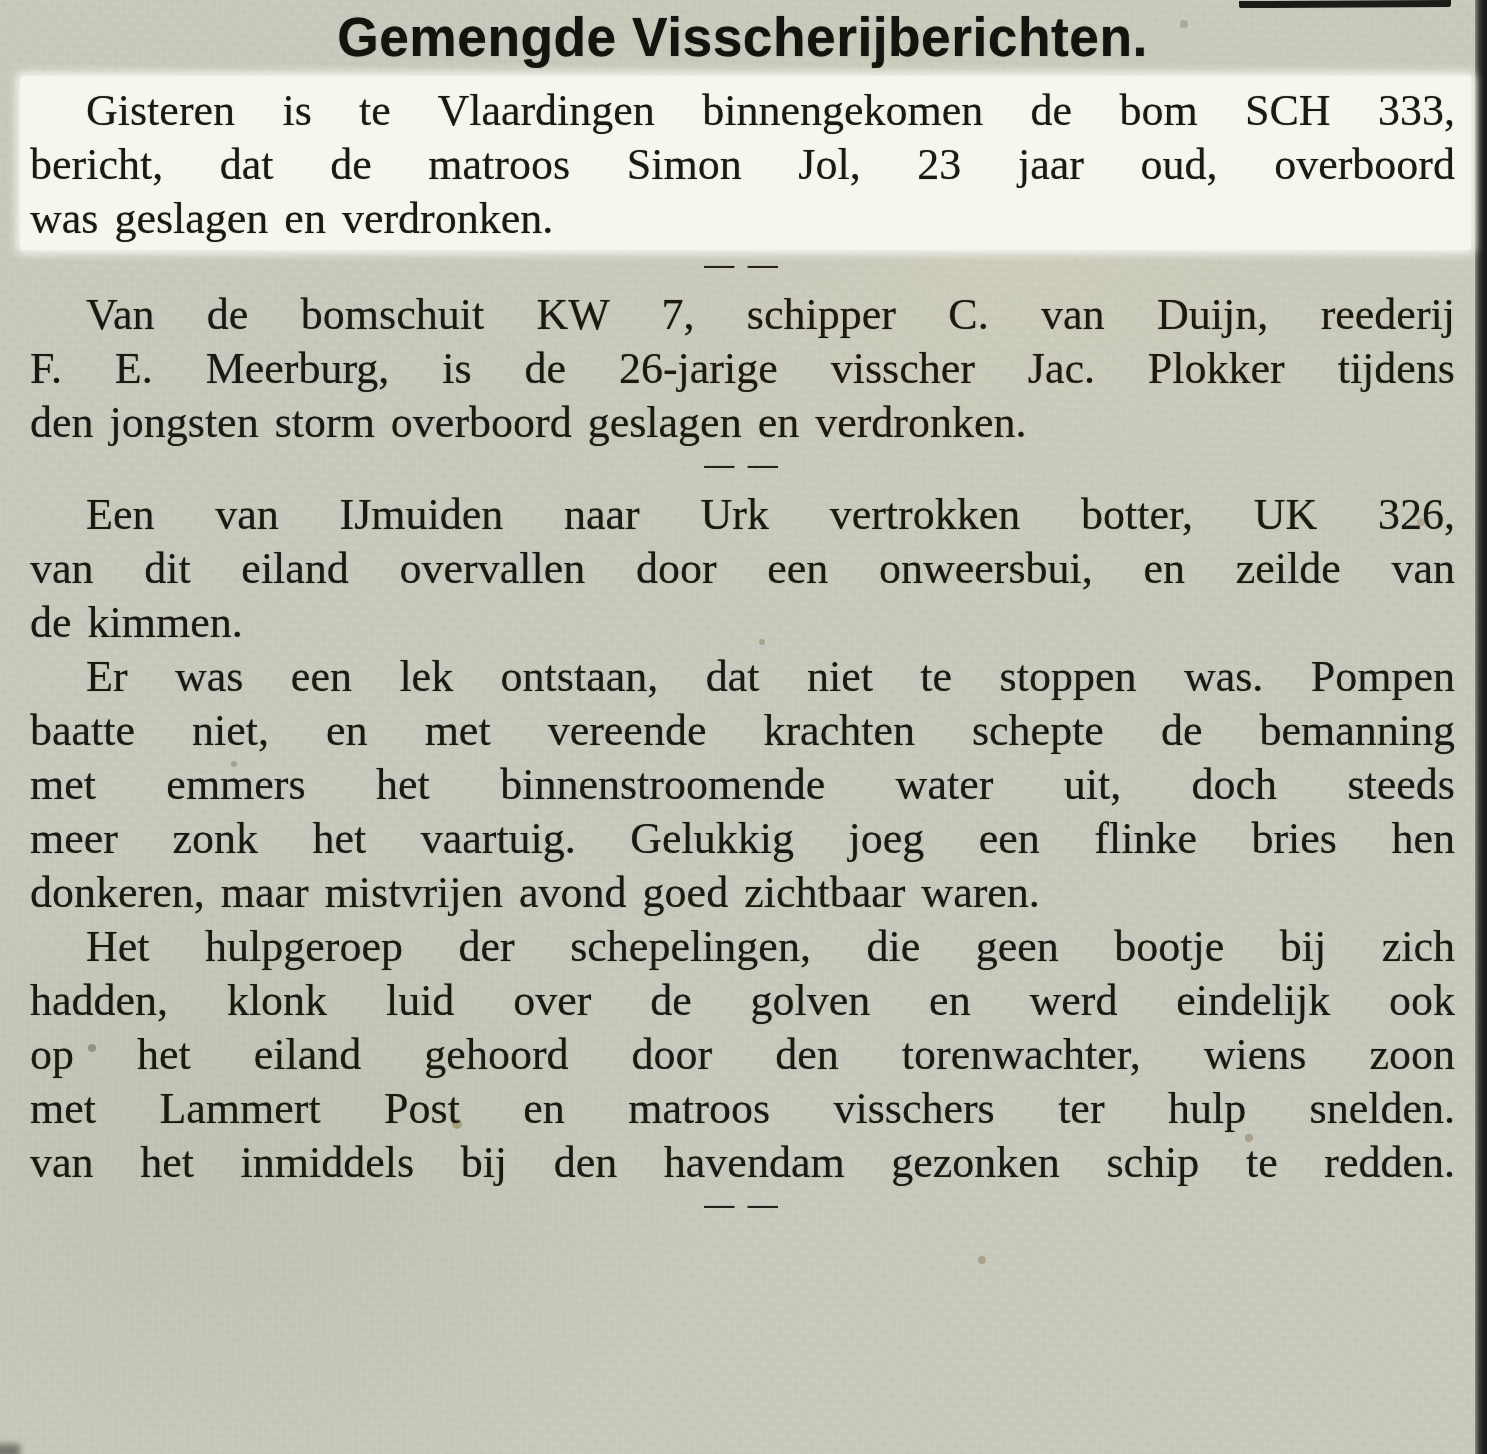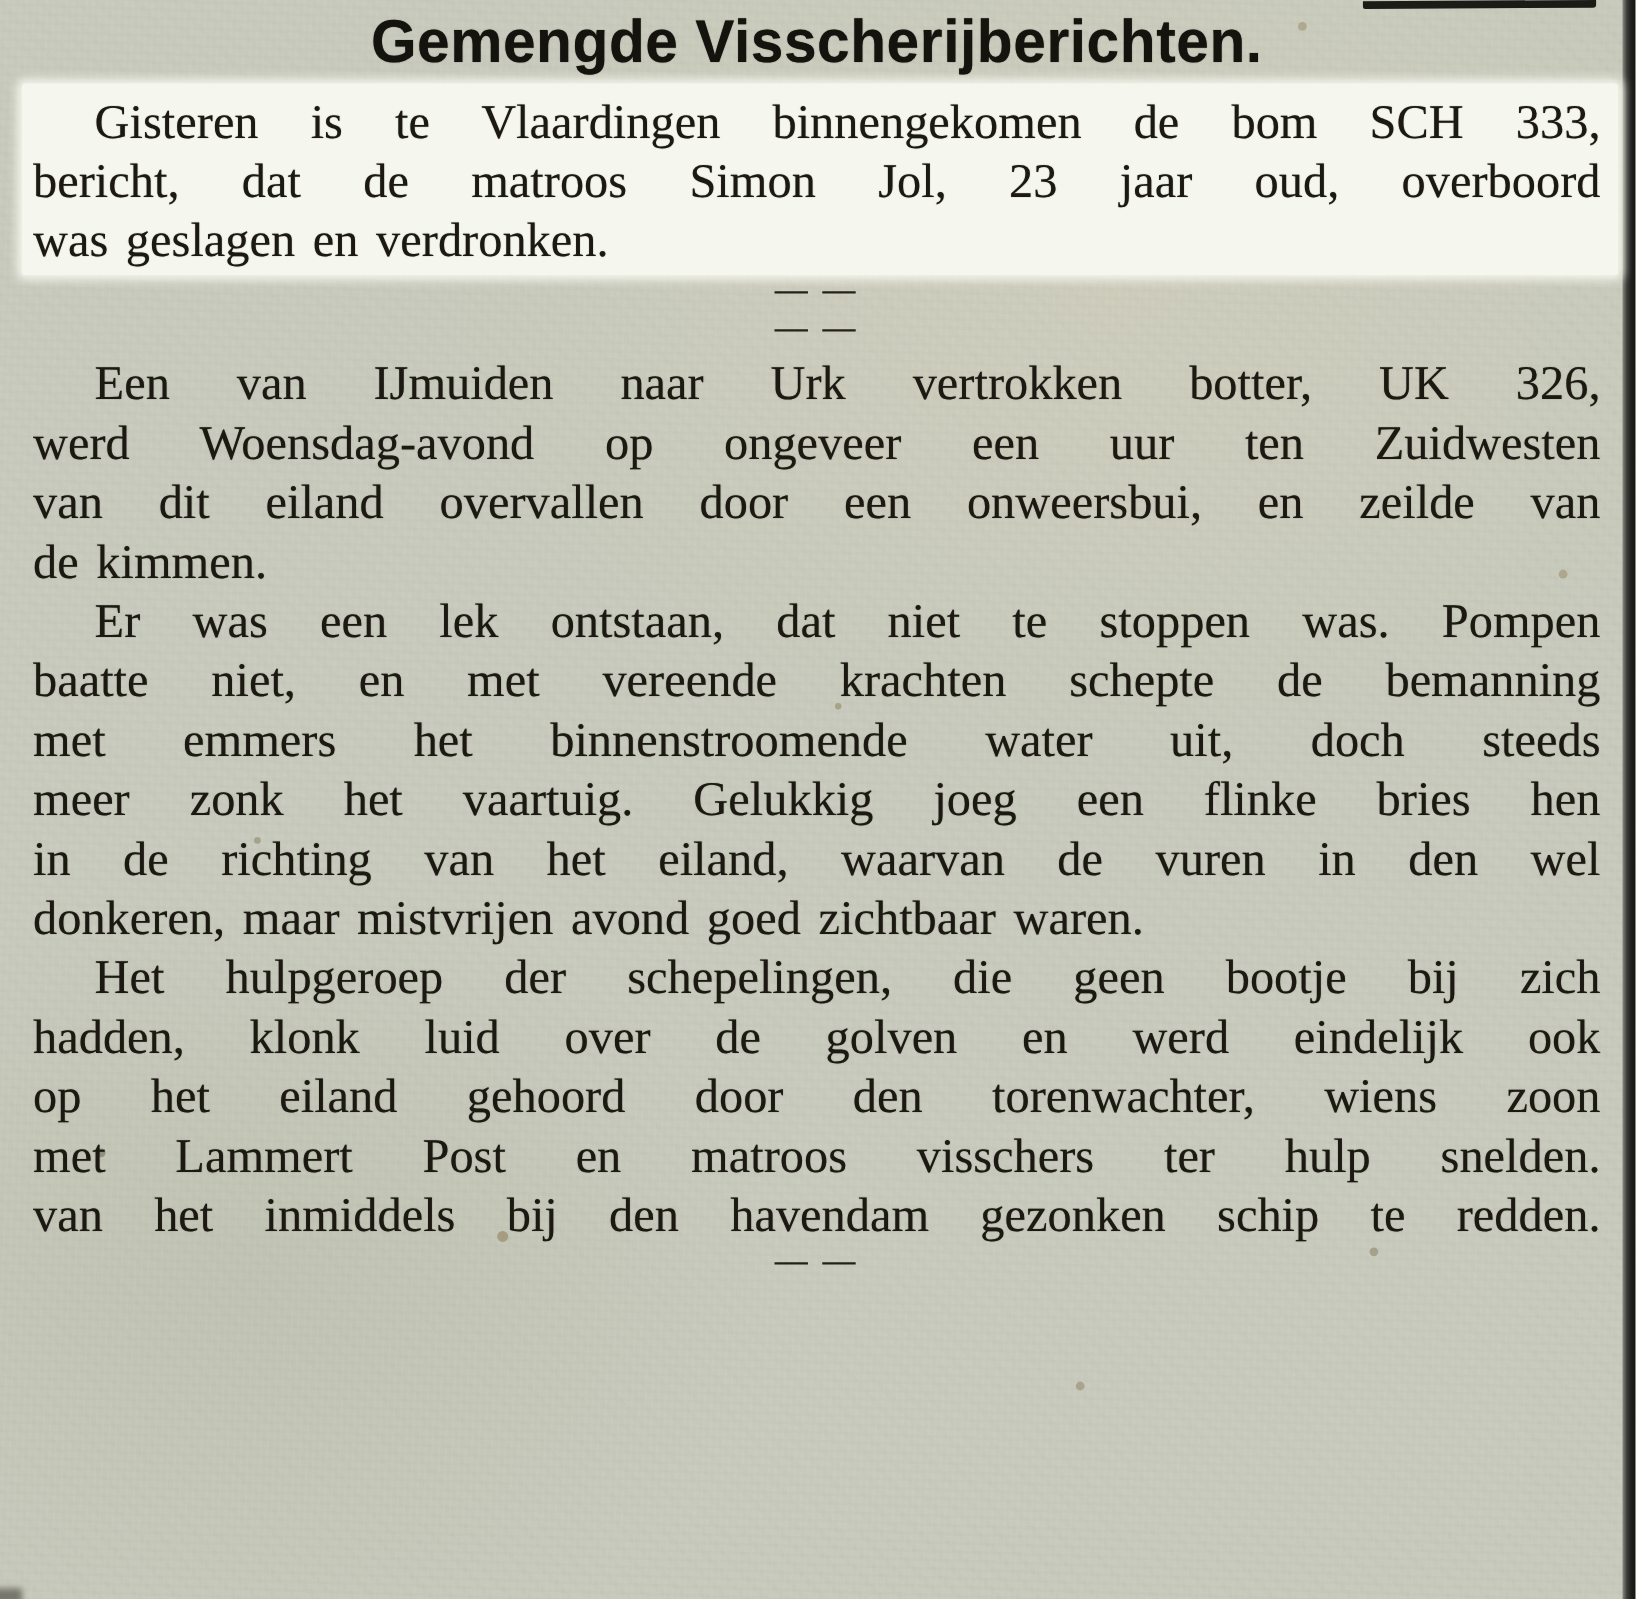--- a/index.html
+++ b/index.html
@@ -99,33 +99,36 @@
 
   <div class="article">
     <h1 class="title">Gemengde Visscherijberichten.</h1>
     <div id="paragraphs">
         <div class="para highlight">
           <div class="line indent">Gisteren is te Vlaardingen binnengekomen de bom SCH 333,</div>
           <div class="line">bericht, dat de matroos Simon Jol, 23 jaar oud, overboord</div>
           <div class="line flush">was geslagen en verdronken.</div>
         </div>
         <div class="divider">— —</div>
+        <div class="para">
+          <div class="line indent">Van de bomschuit KW 7, schipper C. van Duijn, reederij</div>
+          <div class="line">F. E. Meerburg, is de 26-jarige visscher Jac. Plokker tijdens</div>
+          <div class="line flush">den jongsten storm overboord geslagen en verdronken.</div>
+        </div>
         <div class="divider">— —</div>
         <div class="para">
           <div class="line indent">Een van IJmuiden naar Urk vertrokken botter, UK 326,</div>
-          <div class="line">werd Woensdag-avond op ongeveer een uur ten Zuidwesten</div>
           <div class="line">van dit eiland overvallen door een onweersbui, en zeilde van</div>
           <div class="line flush">de kimmen.</div>
         </div>
         <div class="para">
           <div class="line indent">Er was een lek ontstaan, dat niet te stoppen was. Pompen</div>
           <div class="line">baatte niet, en met vereende krachten schepte de bemanning</div>
           <div class="line">met emmers het binnenstroomende water uit, doch steeds</div>
           <div class="line">meer zonk het vaartuig. Gelukkig joeg een flinke bries hen</div>
-          <div class="line">in de richting van het eiland, waarvan de vuren in den wel</div>
           <div class="line flush">donkeren, maar mistvrijen avond goed zichtbaar waren.</div>
         </div>
         <div class="para">
           <div class="line indent">Het hulpgeroep der schepelingen, die geen bootje bij zich</div>
           <div class="line">hadden, klonk luid over de golven en werd eindelijk ook</div>
           <div class="line">op het eiland gehoord door den torenwachter, wiens zoon</div>
           <div class="line">met Lammert Post en matroos visschers ter hulp snelden.</div>
           <div class="line">van het inmiddels bij den havendam gezonken schip te redden.</div>
         </div>
         <div class="divider">— —</div>

